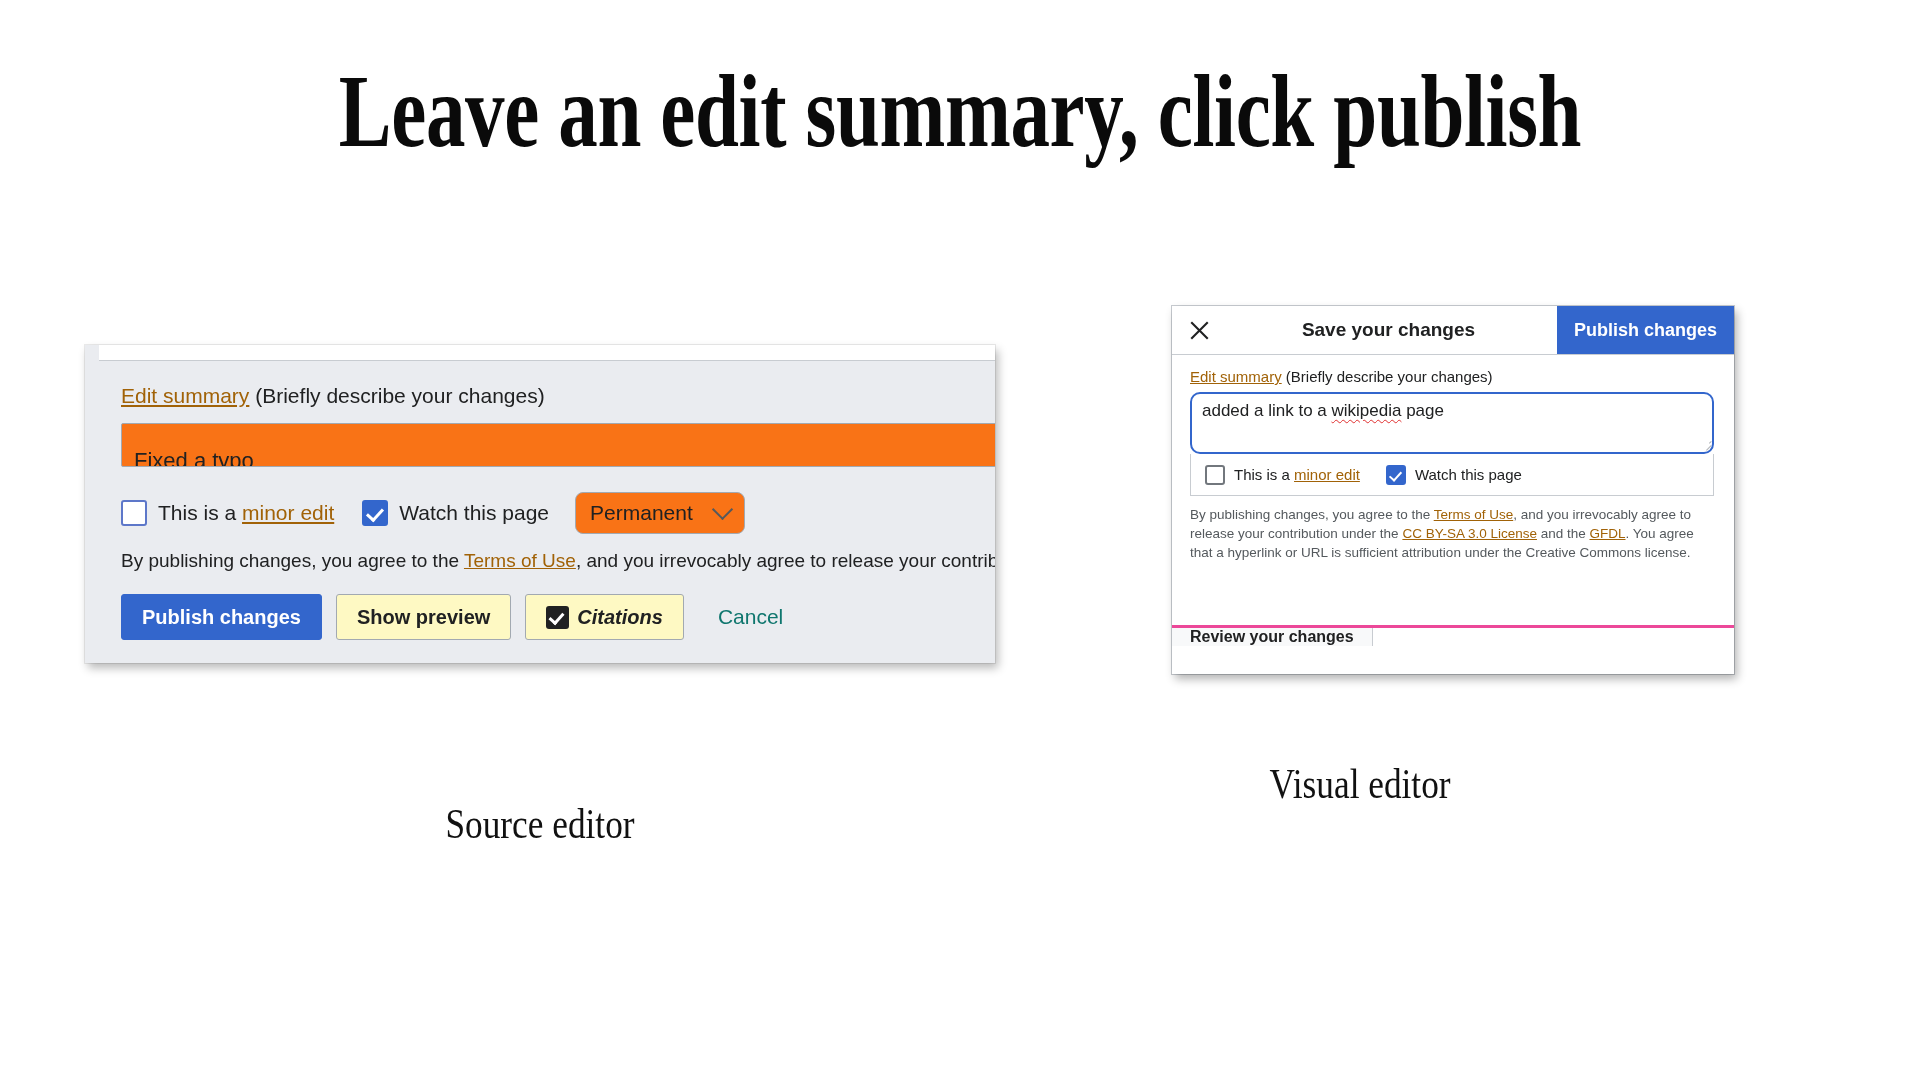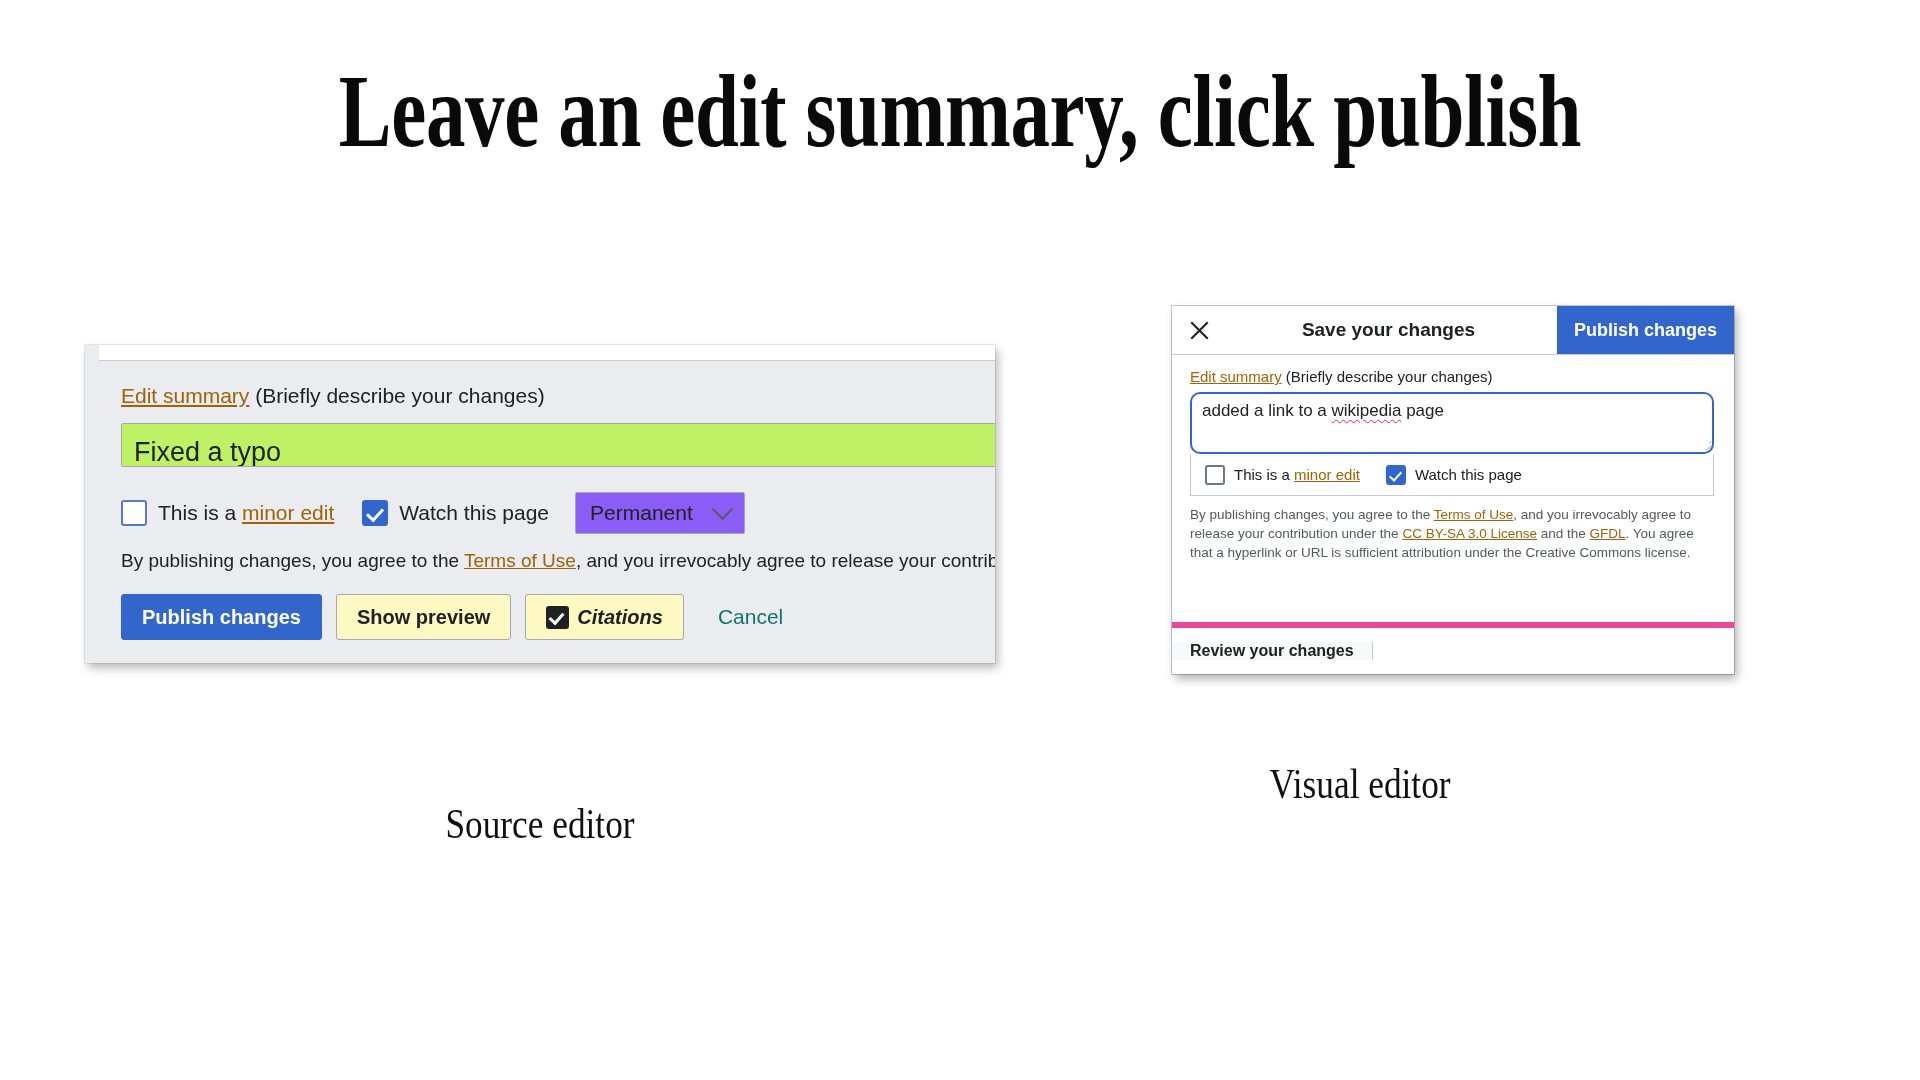--- a/index.html
+++ b/index.html
@@ -88,26 +88,26 @@
   .wlink {
     color: #a16207;
     text-decoration: underline;
     cursor: pointer;
   }
   .src-summary-input {
     display: block;
     width: 900px;
     height: 44px;
     box-sizing: border-box;
-    background: #bef264;
+    background: #f97316;
     border: 1px solid #a2a9b1;
     border-radius: 2px;
-    padding: 7px 12px;
+    padding: 16px 12px;
     font-family: "Liberation Sans", sans-serif;
-    font-size: 27px;
+    font-size: 22px;
     color: #202122;
     line-height: 42px;
     white-space: nowrap;
     overflow: hidden;
   }
   .src-checkrow {
     display: flex;
     align-items: center;
     margin-top: 26px;
     height: 40px;
@@ -143,23 +143,23 @@
   .cb-label {
     font-size: 21px;
     color: #202122;
     margin-left: 11px;
     white-space: nowrap;
   }
   .src-select {
     margin-left: 26px;
     height: 42px;
     box-sizing: border-box;
-    background: #8b5cf6;
+    background: #f97316;
     border: 1px solid #a2a9b1;
-    border-radius: 2px;
+    border-radius: 8px;
     padding: 0 14px;
     display: flex;
     align-items: center;
     gap: 22px;
     font-size: 21px;
     color: #202122;
     white-space: nowrap;
   }
   .chev {
     width: 13px;
@@ -355,24 +355,24 @@
   .ve-legal {
     margin-top: 9px;
     width: 524px;
     font-size: 13.5px;
     line-height: 1.42;
     color: #54595d;
   }
   .ve-footer {
     flex: 0 0 auto;
     height: 46px;
-    border-top: 6px solid #ec4899;
-    background: #ffffff;
-    display: flex;
-    align-items: center;
+    border-top: 3px solid #ec4899;
+    background: #ffffff;
+    display: flex;
+    align-items: flex-start;
   }
   .ve-review {
     display: flex;
     align-items: center;
     padding: 0 18px;
     font-size: 16px;
     font-weight: 700;
     color: #202122;
     border-right: 1px solid #c8ccd1;
     background: #f8f9fa;

